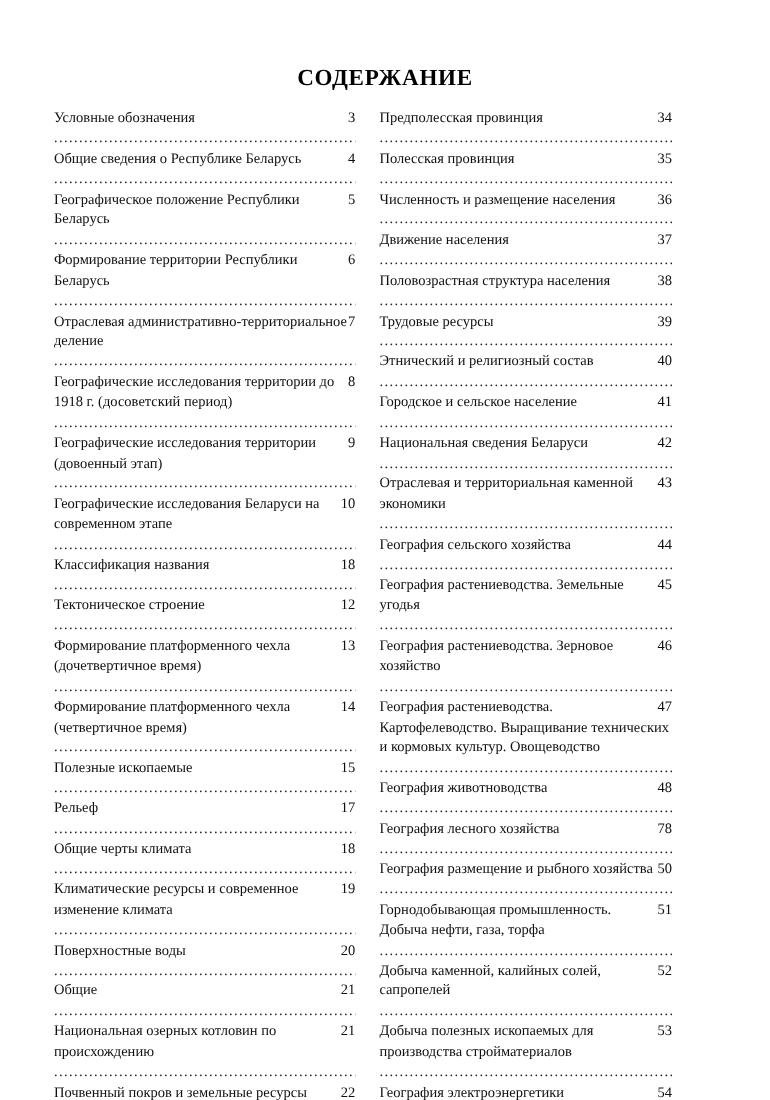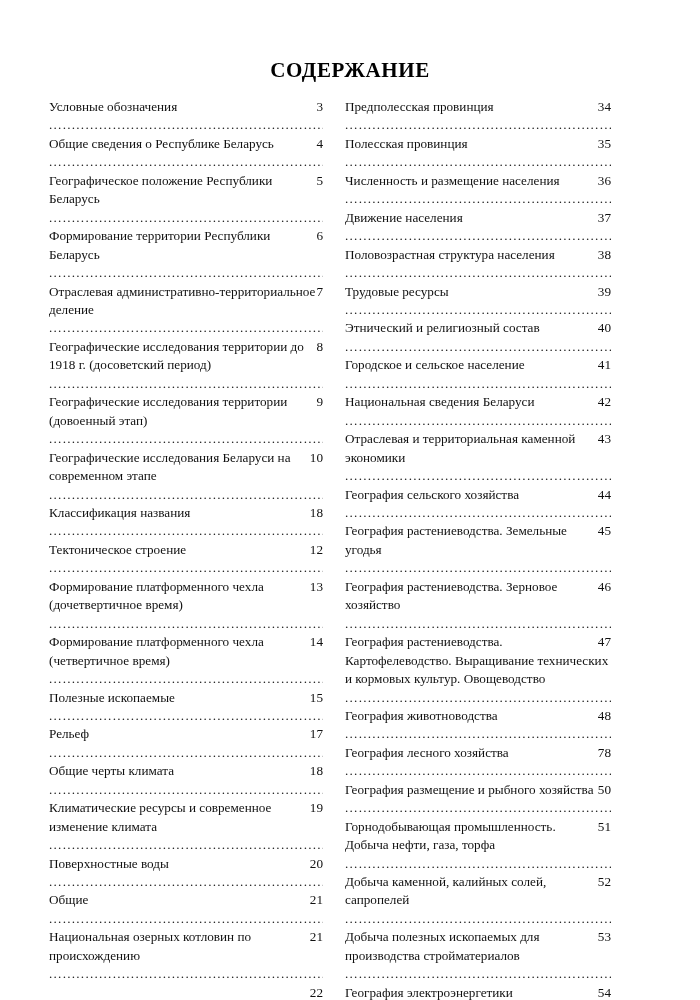--- a/index.html
+++ b/index.html
@@ -103,21 +103,21 @@
         <div class="entry clearfix"><span class="e-pagewrap">&nbsp;12</span><span class="e-title">Тектоническое строение&nbsp;</span><span class="e-leader">................................................................................................................................................................</span></div>
         <div class="entry clearfix no-gap"><span class="e-pagewrap">13</span><span class="e-title">Формирование платформенного чехла (дочетвертичное время)</span><span class="e-leader">................................................................................................................................................................</span></div>
         <div class="entry clearfix"><span class="e-pagewrap">&nbsp;14</span><span class="e-title">Формирование платформенного чехла (четвертичное время)&nbsp;</span><span class="e-leader">................................................................................................................................................................</span></div>
         <div class="entry clearfix no-gap"><span class="e-pagewrap">15</span><span class="e-title">Полезные ископаемые</span><span class="e-leader">................................................................................................................................................................</span></div>
         <div class="entry clearfix no-gap"><span class="e-pagewrap">17</span><span class="e-title">Рельеф</span><span class="e-leader">................................................................................................................................................................</span></div>
         <div class="entry clearfix"><span class="e-pagewrap">&nbsp;18</span><span class="e-title">Общие черты климата&nbsp;</span><span class="e-leader">................................................................................................................................................................</span></div>
         <div class="entry clearfix"><span class="e-pagewrap">&nbsp;19</span><span class="e-title">Климатические ресурсы и современное изменение климата&nbsp;</span><span class="e-leader">................................................................................................................................................................</span></div>
         <div class="entry clearfix"><span class="e-pagewrap">&nbsp;20</span><span class="e-title">Поверхностные воды&nbsp;</span><span class="e-leader">................................................................................................................................................................</span></div>
         <div class="entry clearfix no-gap"><span class="e-pagewrap">21</span><span class="e-title">Общие</span><span class="e-leader">................................................................................................................................................................</span></div>
         <div class="entry clearfix no-gap"><span class="e-pagewrap">21</span><span class="e-title">Национальная озерных котловин по происхождению</span><span class="e-leader">................................................................................................................................................................</span></div>
-        <div class="entry clearfix"><span class="e-pagewrap">&nbsp;22</span><span class="e-leader">................................................................................................................................................................</span></div>
+        <div class="entry clearfix"><span class="e-pagewrap">&nbsp;22</span><span class="e-title">Почвенный покров и земельные ресурсы&nbsp;</span><span class="e-leader">................................................................................................................................................................</span></div>
       </div>
     <div class="col col-right">
         <div class="entry clearfix"><span class="e-pagewrap">&nbsp;34</span><span class="e-title">Предполесская провинция&nbsp;</span><span class="e-leader">................................................................................................................................................................</span></div>
         <div class="entry clearfix no-gap"><span class="e-pagewrap">35</span><span class="e-title">Полесская провинция</span><span class="e-leader">................................................................................................................................................................</span></div>
         <div class="entry clearfix"><span class="e-pagewrap">&nbsp;36</span><span class="e-title">Численность и размещение населения&nbsp;</span><span class="e-leader">................................................................................................................................................................</span></div>
         <div class="entry clearfix no-gap"><span class="e-pagewrap">37</span><span class="e-title">Движение населения</span><span class="e-leader">................................................................................................................................................................</span></div>
         <div class="entry clearfix"><span class="e-pagewrap">&nbsp;38</span><span class="e-title">Половозрастная структура населения&nbsp;</span><span class="e-leader">................................................................................................................................................................</span></div>
         <div class="entry clearfix"><span class="e-pagewrap">&nbsp;39</span><span class="e-title">Трудовые ресурсы&nbsp;</span><span class="e-leader">................................................................................................................................................................</span></div>
         <div class="entry clearfix no-gap"><span class="e-pagewrap">40</span><span class="e-title">Этнический и религиозный состав</span><span class="e-leader">................................................................................................................................................................</span></div>
         <div class="entry clearfix no-gap"><span class="e-pagewrap">41</span><span class="e-title">Городское и сельское население</span><span class="e-leader">................................................................................................................................................................</span></div>

